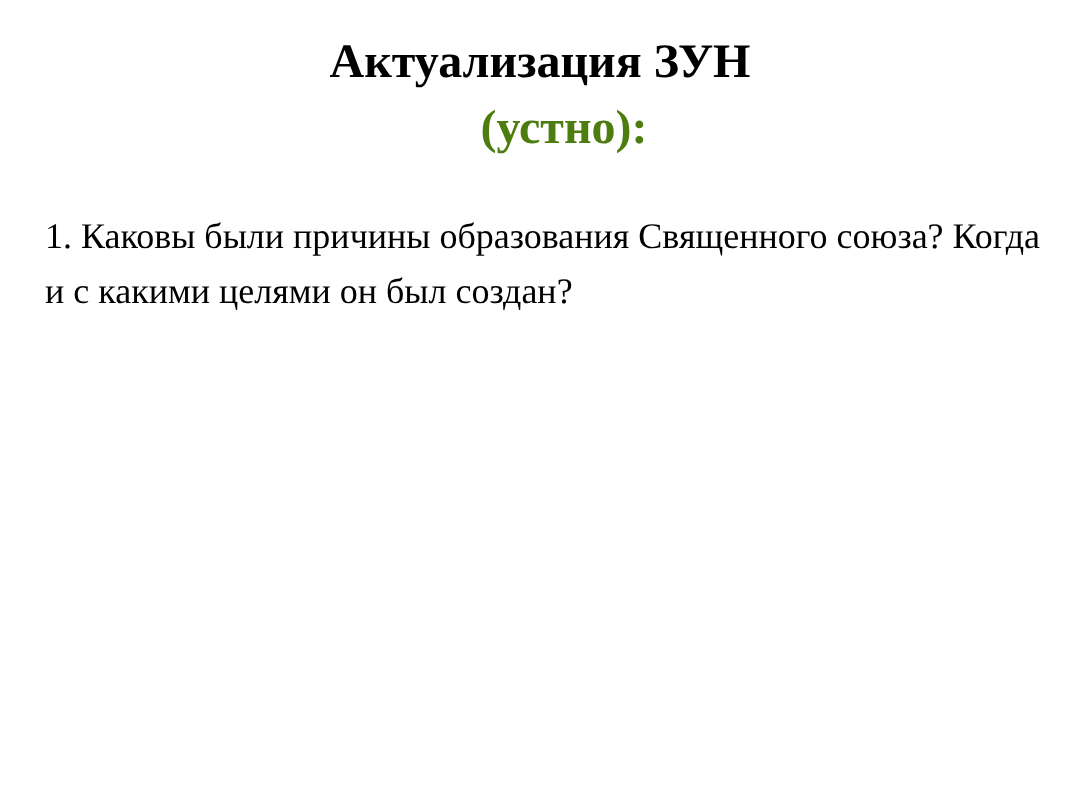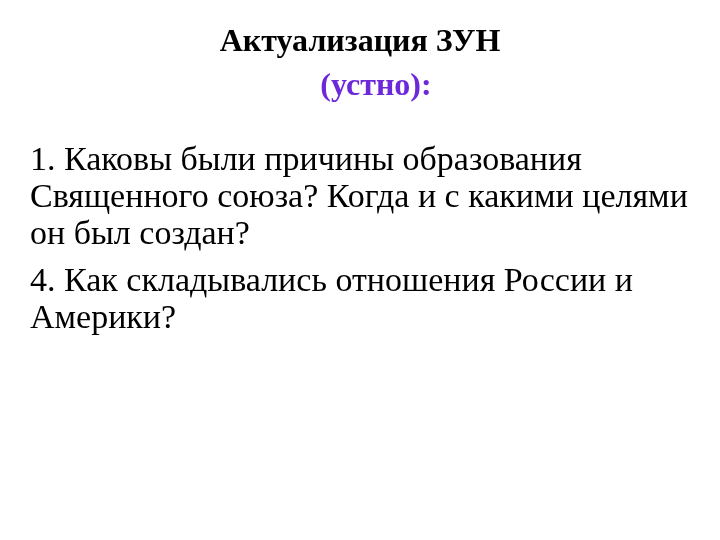--- a/index.html
+++ b/index.html
@@ -41,36 +41,36 @@
     line-height: 44px;
     letter-spacing: 0px;
     white-space: nowrap;
   }
 
   .title-line.primary {
     color: #000000;
   }
 
   .title-line.secondary {
-    color: #6d28d9;
+    color: #4d7c0f;
     margin-left: 32px;
   }
 
   
   .body-block {
     position: absolute;
     left: 30px;
     top: 140px;
     width: 676px;
   }
 
   .question {
     font-family: "Liberation Serif", "DejaVu Serif", serif;
     font-weight: normal;
-    font-size: 34px;
+    font-size: 24px;
     line-height: 37px;
     color: #000000;
     margin: 0 0 10px 0;
     text-align: left;
     text-indent: 0;
   }
 
   .question:last-child {
     margin-bottom: 0;
   }
@@ -80,16 +80,15 @@
 
 <div class="slide">
 
   <div class="title-block">
     <span class="title-line primary">Актуализация ЗУН</span>
     <span class="title-line secondary">(устно):</span>
   </div>
 
   <div class="body-block">
     <p class="question">1. Каковы были причины образования Священного союза? Когда и с какими целями он был создан?</p>
-    <p class="question">4. Как складывались отношения России и Америки?</p>
   </div>
 
 </div>
 
 </body></html>

